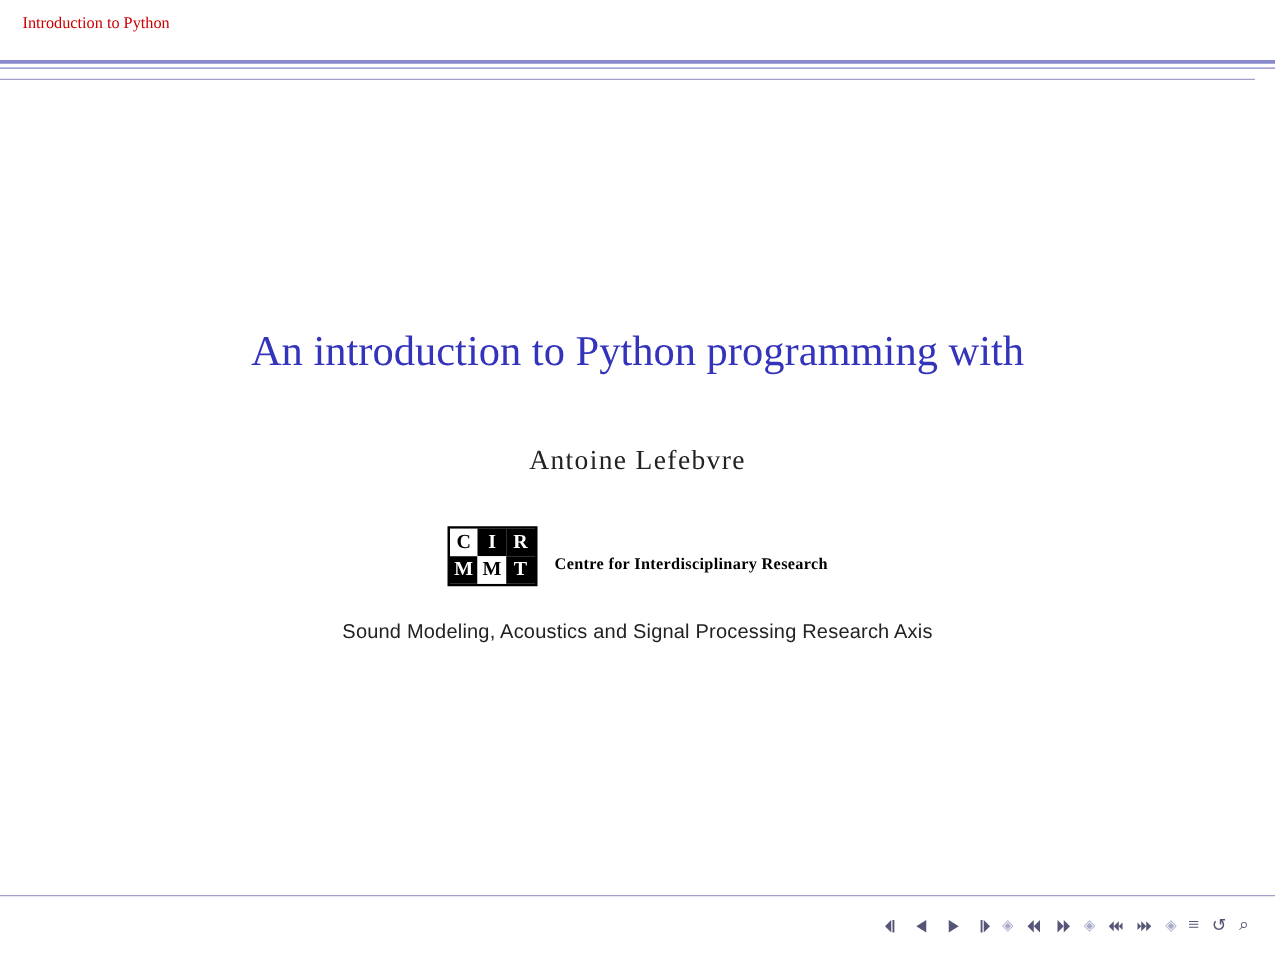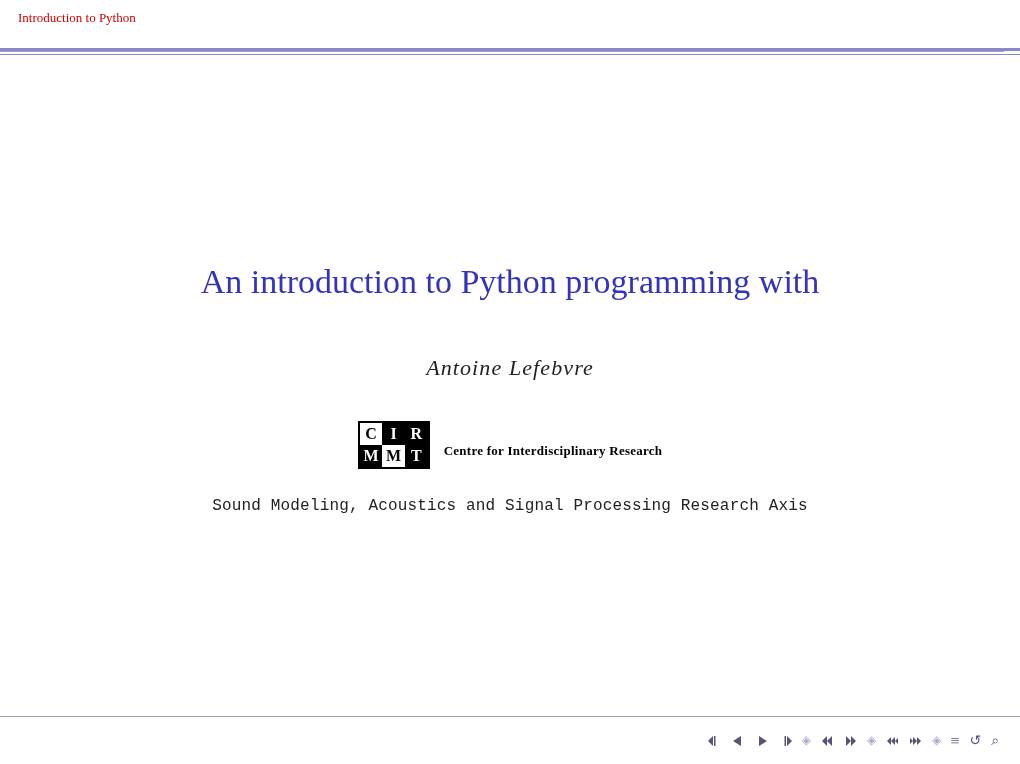--- a/index.html
+++ b/index.html
@@ -16,21 +16,21 @@
       overflow: hidden;
       position: relative;
     }
 
     
     .header-bar {
       position: absolute;
       top: 0;
       left: 0;
       right: 16px;
-      height: 52px;
+      height: 64px;
       border-bottom: 1.5px solid #a0a0c8;
     }
 
     .header-title {
       position: absolute;
       top: 10px;
       left: 18px;
       color: #cc0000;
       font-size: 13px;
       font-family: 'Computer Modern', Georgia, serif;
@@ -79,21 +79,20 @@
     }
 
     .author-name {
       color: #222222;
       font-size: 22px;
       font-weight: normal;
       text-align: center;
       margin-bottom: 40px;
       font-family: 'Computer Modern', 'Latin Modern', Georgia, serif;
       letter-spacing: 0.05em;
-      font-style: italic;
     }
 
     
     .logo-block {
       display: flex;
       flex-direction: row;
       align-items: center;
       gap: 14px;
       margin-bottom: 28px;
     }
@@ -143,21 +142,21 @@
       font-size: 13px;
       font-weight: bold;
       color: #000;
       letter-spacing: 0.02em;
     }
 
     .subtitle-text {
       color: #222222;
       font-size: 16px;
       text-align: center;
-      font-family: Liberation Mono, monospace;
+      font-family: Liberation Sans, sans-serif;
       letter-spacing: 0.01em;
     }
 
     
     .bottom-bar {
       position: absolute;
       bottom: 0;
       left: 0;
       right: 0;
       height: 48px;

